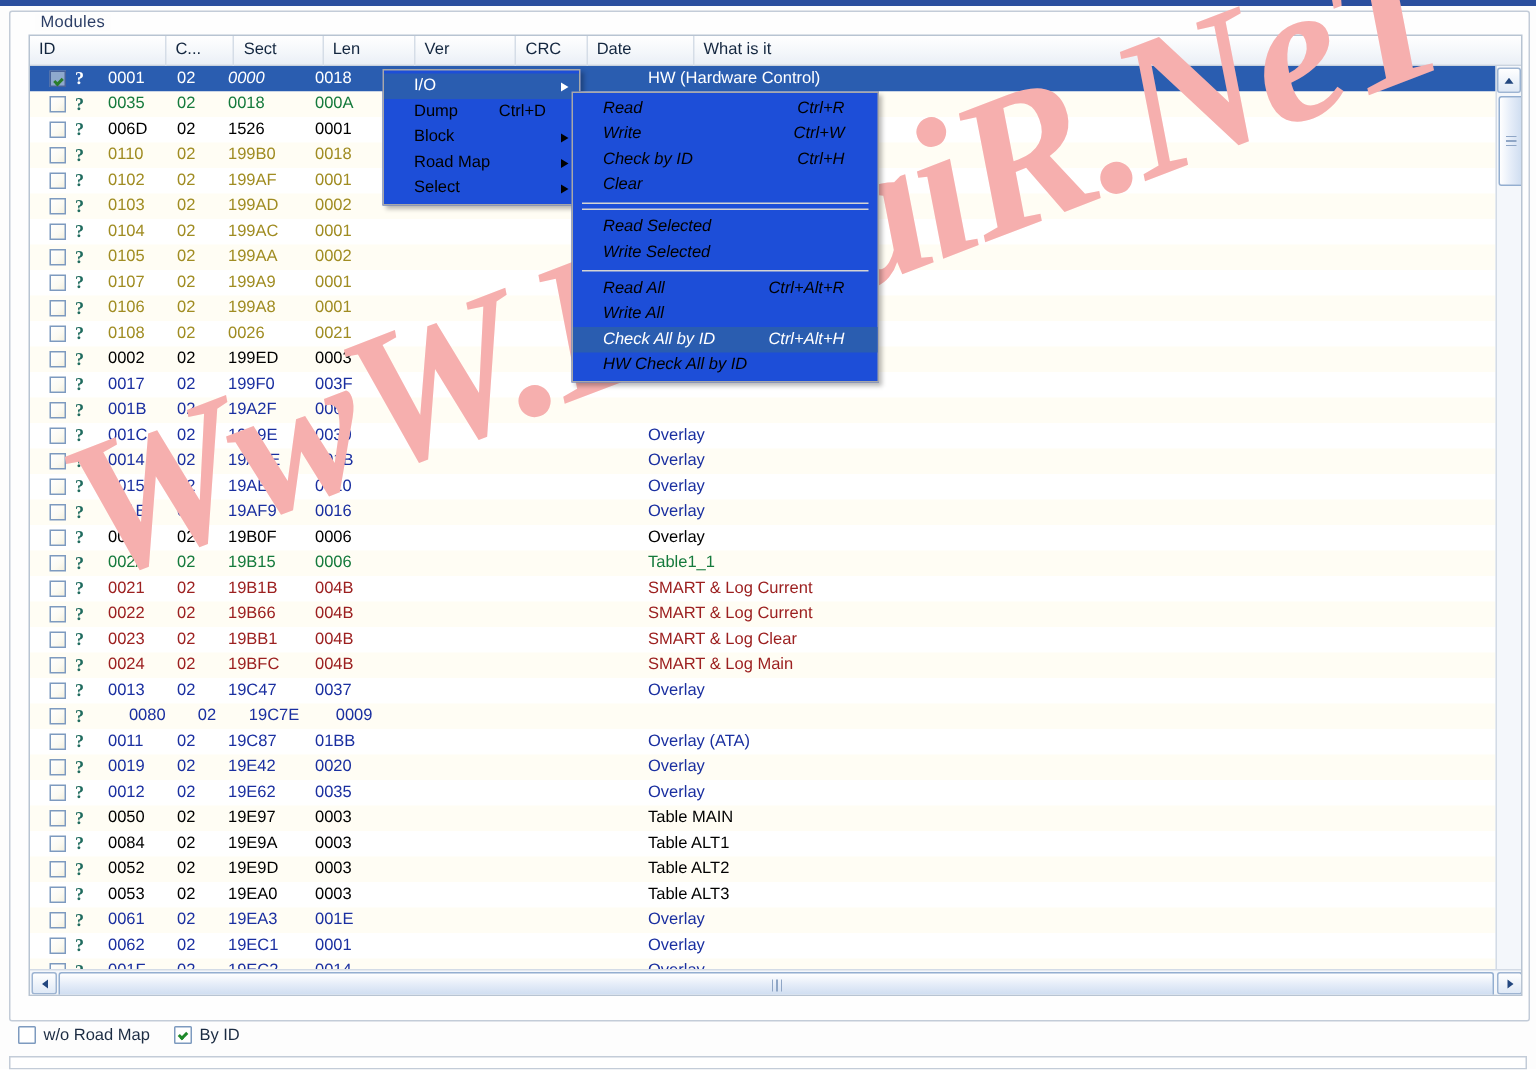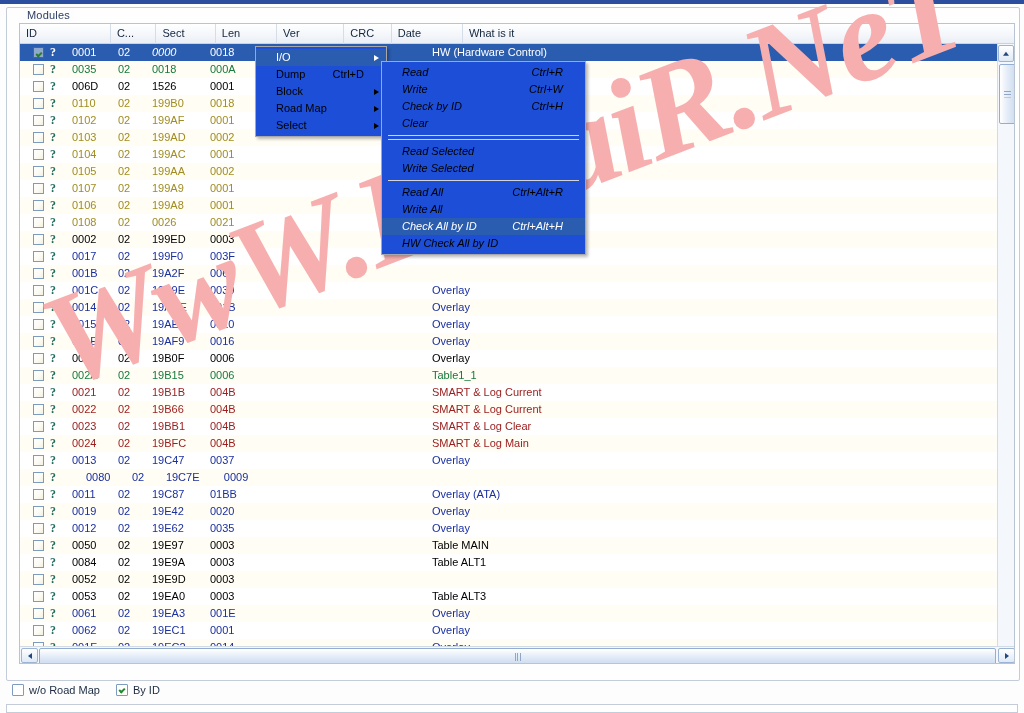--- a/index.html
+++ b/index.html
@@ -590,20 +590,21 @@
               <span class="chk"></span>
             </div>
             <div class="cell c-q">?</div>
             <div class="cell c-id" style="color: rgb(0, 0, 0);">0052</div>
             <div class="cell c-c" style="color: rgb(0, 0, 0);">02</div>
             <div class="cell c-sect" style="color: rgb(0, 0, 0);">19E9D</div>
             <div class="cell c-len" style="color: rgb(0, 0, 0);">0003</div>
             <div class="cell c-ver" style="color: rgb(0, 0, 0);"></div>
             <div class="cell c-crc" style="color: rgb(0, 0, 0);"></div>
             <div class="cell c-date" style="color: rgb(0, 0, 0);"></div>
+            <div class="cell c-what" style="color: rgb(0, 0, 0);">Table ALT2</div>
           </div>
           <div class="row">
             <div class="cell c-chk">
               <span class="chk"></span>
             </div>
             <div class="cell c-q">?</div>
             <div class="cell c-id" style="color: rgb(0, 0, 0);">0053</div>
             <div class="cell c-c" style="color: rgb(0, 0, 0);">02</div>
             <div class="cell c-sect" style="color: rgb(0, 0, 0);">19EA0</div>
             <div class="cell c-len" style="color: rgb(0, 0, 0);">0003</div>

